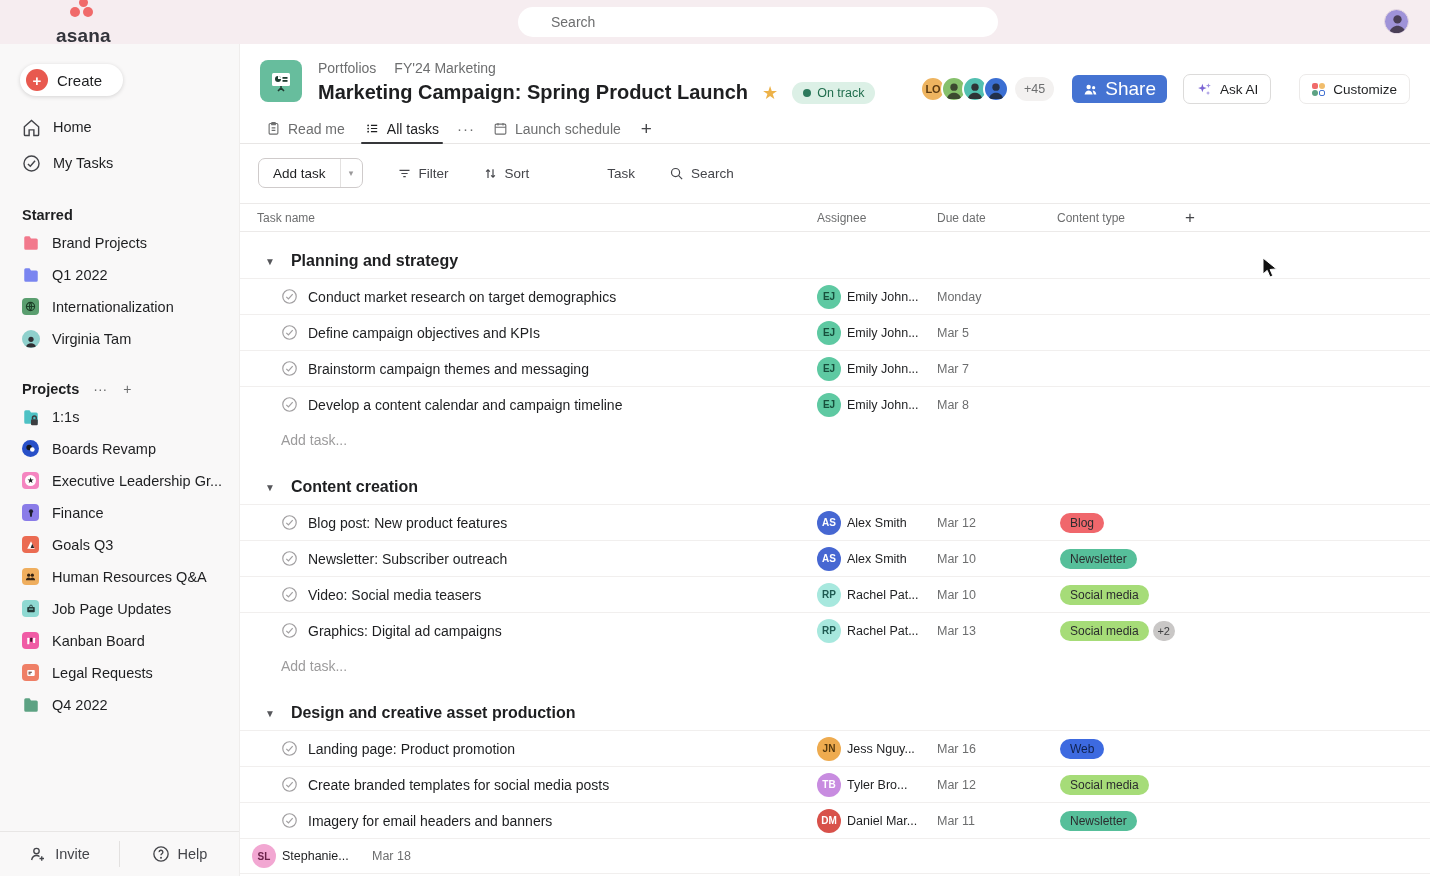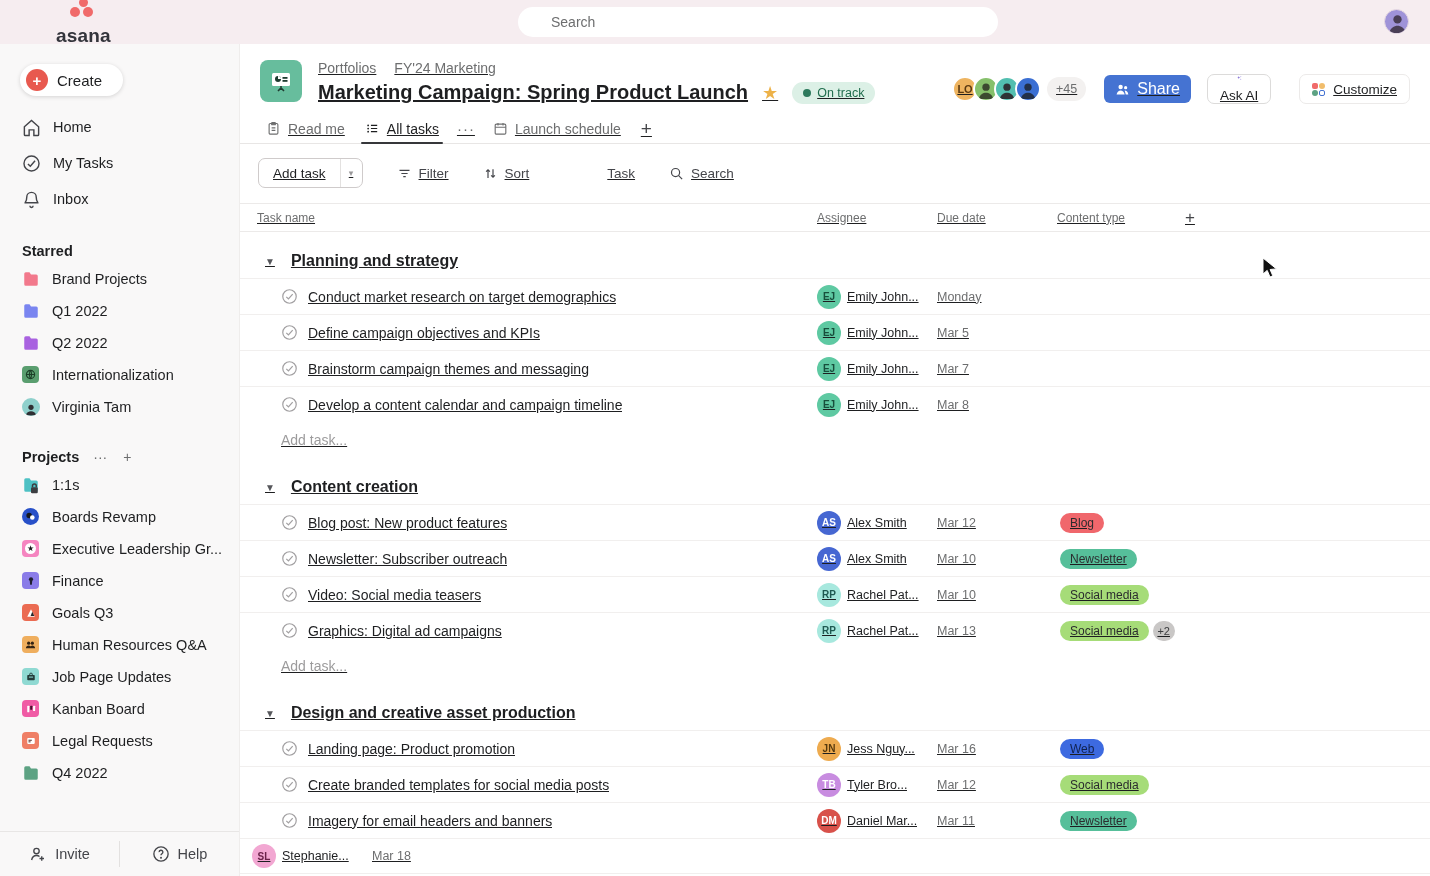--- a/index.html
+++ b/index.html
@@ -35,37 +35,37 @@
   .side-section-title { margin:26px 0 4px 22px; font-size:14.5px; font-weight:700; color:#1e1f21; display:flex; align-items:center; gap:14px; }
   .side-title-actions { color:#6d6e6f; font-size:14px; font-weight:400; display:flex; gap:16px; }
   .side-item { height:32px; display:flex; align-items:center; gap:12px; padding-left:22px; font-size:14.5px; cursor:pointer; }
   .side-item .ic { width:18px; height:18px; flex:0 0 auto; position:relative; }
   .sq { width:17px; height:17px; border-radius:4px; display:flex; align-items:center; justify-content:center; }
   .side-footer { position:absolute; bottom:0; left:0; right:0; height:45px; border-top:1px solid #e8e6e5; display:flex; align-items:center; }
   .footer-btn { flex:1; display:flex; align-items:center; justify-content:center; gap:8px; font-size:14.5px; color:#44454a; cursor:pointer; }
   .footer-div { width:1px; height:26px; background:#e3e1e0; }
 
   
-  .main { flex:1; background:#fff; position:relative;text-decoration:underline; }
+  .main { flex:1; background:#fff; position:relative; }
   .proj-header { display:flex; align-items:flex-start; padding:16px 20px 0 20px; }
   .proj-icon { width:42px; height:42px; border-radius:8px; background:#67bd9d; display:flex; align-items:center; justify-content:center; }
   .proj-head-text { margin-left:16px; }
   .breadcrumb { font-size:14px; color:#6d6e6f; display:flex; gap:18px; }
   .proj-title-row { display:flex; align-items:center; gap:14px; margin-top:5px; }
   .proj-title { font-size:20px; font-weight:600; color:#1e1f21; }
   .star { color:#edb249; font-size:18px; line-height:1; cursor:pointer; }
   .status-pill { background:#dcf0e6; color:#216e4e; font-size:12.5px; border-radius:12px; height:22px; display:flex; align-items:center; gap:6px; padding:0 11px; cursor:pointer; }
   .status-dot { width:8px; height:8px; border-radius:50%; background:#2d7a5d; }
   .head-right { margin-left:auto; display:flex; align-items:center; margin-top:14px; }
   .member-avatars { display:flex; }
   .mav { width:26px; height:26px; border-radius:50%; border:2px solid #fff; margin-left:-5px; display:flex; align-items:center; justify-content:center; font-size:11px; font-weight:600; color:#5c3a11; overflow:hidden;}
   .mav:first-child{ margin-left:0; }
   .more-count { margin-left:6px; background:#f3f1f0; border-radius:12px; height:24px; display:flex; align-items:center; padding:4px 9px; font-size:12.5px; color:#6d6e6f; cursor:pointer; }
-  .share-btn { margin-left:18px; background:#4573d2; color:#fff; border:none; height:28px; border-radius:6px; display:flex; align-items:center; gap:7px; padding:13px 11px; font-size:16px; cursor:pointer; font-family:inherit; }
-  .askai-btn { margin-left:16px; background:#fff; border:1px solid #dcdbda; height:30px; border-radius:7px; display:flex; align-items:center; gap:7px; padding:0 12px; font-size:13.5px; color:#1e1f21; cursor:pointer; font-family:inherit;flex-direction:column; }
+  .share-btn { margin-left:18px; background:#4573d2; color:#fff; border:none; height:28px; border-radius:6px; display:flex; align-items:center; gap:7px; padding:13px 11px; font-size:19px; cursor:pointer; font-family:inherit; }
+  .askai-btn { margin-left:16px; background:#fff; border:1px solid #dcdbda; height:30px; border-radius:7px; display:flex; align-items:center; gap:7px; padding:0 12px; font-size:13.5px; color:#1e1f21; cursor:pointer; font-family:inherit; }
   .customize-btn { margin-left:28px; background:#fff; border:1px solid #eceae9; height:30px; border-radius:7px; display:flex; align-items:center; gap:8px; padding:0 12px; font-size:13.5px; color:#1e1f21; cursor:pointer; font-family:inherit; }
   .cgrid { width:13px; height:13px; display:grid; grid-template-columns:6px 6px; grid-template-rows:6px 6px; gap:1px; }
   .cgrid i:nth-child(1){ background:#f06a6a; border-radius:2px;}
   .cgrid i:nth-child(2){ background:#f1bd6c; border-radius:50%;}
   .cgrid i:nth-child(3){ background:#5da283; border-radius:50%;}
   .cgrid i:nth-child(4){ border:1.5px solid #4573d2; border-radius:2px;}
 
   .tabbar { display:flex; align-items:center; gap:4px; padding-left:18px; margin-top:10px; border-bottom:1px solid #e8e6e5; height:30px; }
   .tab { display:flex; align-items:center; gap:7px; font-size:14px; color:#6d6e6f; padding:0 8px; height:100%; cursor:pointer; position:relative; }
   .tab.active { color:#1e1f21; font-weight:500; }
@@ -147,49 +147,36 @@
             </svg>
           <span>Home</span>
         </div>
         <div class="nav-item">
           <svg width="19" height="19" viewBox="0 0 24 24" fill="none" stroke="#44454a" stroke-width="1.8">
               <circle cx="12" cy="12" r="9.5"></circle>
               <path d="M7.5 12.5l3 3 6-7"></path>
             </svg>
           <span>My Tasks</span>
         </div>
-        <div class="nav-item">
-          <svg width="19" height="19" viewBox="0 0 24 24" fill="none" stroke="#44454a" stroke-width="1.8">
-              <path d="M6 9a6 6 0 1 1 12 0c0 5 2 6 2 7H4c0-1 2-2 2-7z"></path>
-              <path d="M10 20a2 2 0 0 0 4 0"></path>
-            </svg>
-          <span>Inbox</span>
-        </div>
       </div>
 
       <div class="side-section-title">
         <span>Starred</span>
       </div>
       <div class="side-item">
         <span class="ic"><svg width="18" height="18" viewBox="0 0 24 24">
               <path fill="#f2798c" d="M3 5a2 2 0 0 1 2-2h5l2 3h7a2 2 0 0 1 2 2v11a2 2 0 0 1-2 2H5a2 2 0 0 1-2-2z"></path>
             </svg></span>
         <span>Brand Projects</span>
       </div>
       <div class="side-item">
         <span class="ic"><svg width="18" height="18" viewBox="0 0 24 24">
               <path fill="#7a85f0" d="M3 5a2 2 0 0 1 2-2h5l2 3h7a2 2 0 0 1 2 2v11a2 2 0 0 1-2 2H5a2 2 0 0 1-2-2z"></path>
             </svg></span>
         <span>Q1 2022</span>
-      </div>
-      <div class="side-item">
-        <span class="ic"><svg width="18" height="18" viewBox="0 0 24 24">
-              <path fill="#a962e0" d="M3 5a2 2 0 0 1 2-2h5l2 3h7a2 2 0 0 1 2 2v11a2 2 0 0 1-2 2H5a2 2 0 0 1-2-2z"></path>
-            </svg></span>
-        <span>Q2 2022</span>
       </div>
       <div class="side-item">
         <span class="ic">
             <span class="sq" style="background:#5a9e6f;">
               <svg width="11" height="11" viewBox="0 0 24 24" fill="none" stroke="#1d3f28" stroke-width="2.4">
                 <circle cx="12" cy="12" r="9"></circle>
                 <path d="M3 12h18M12 3c3 3 3 15 0 18M12 3c-3 3-3 15 0 18"></path>
               </svg>
             </span>
           </span>

